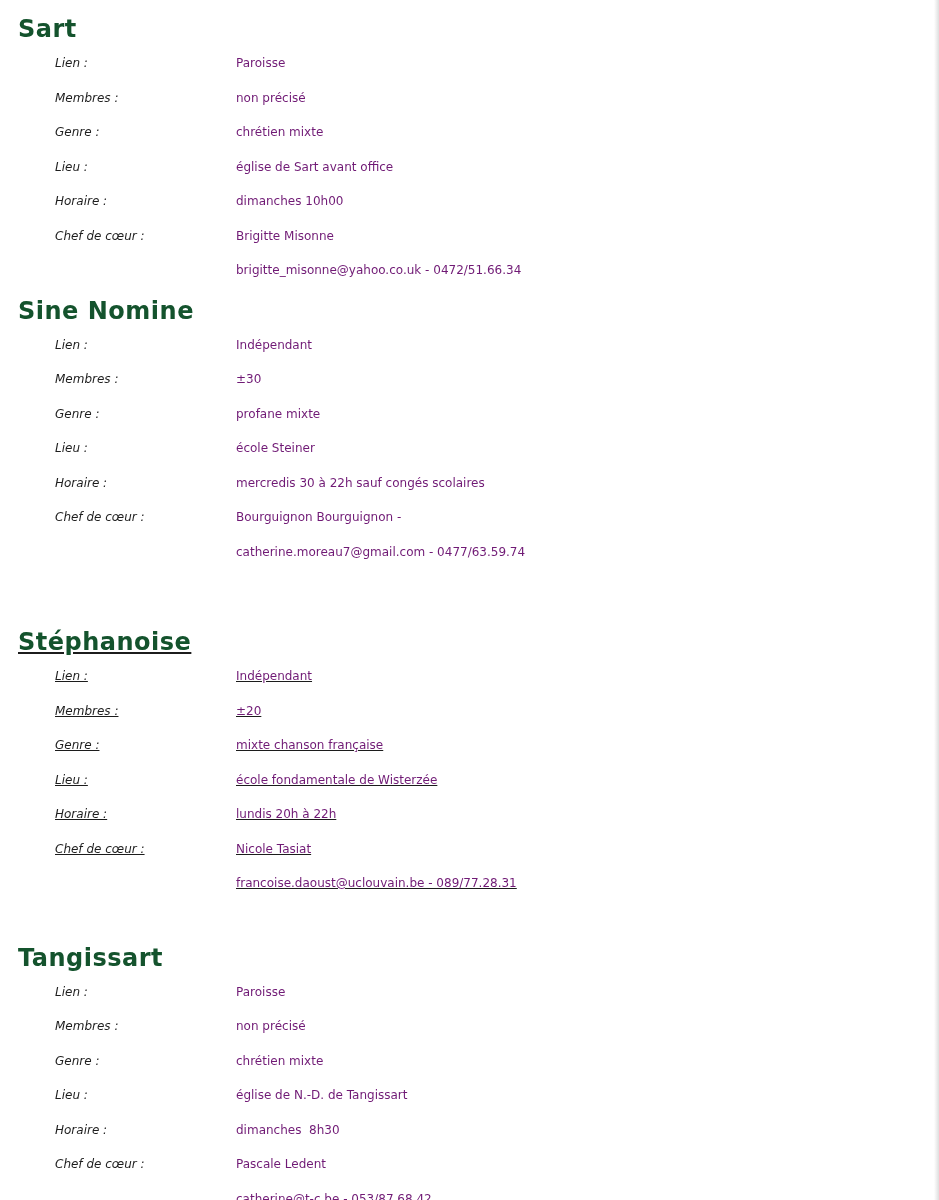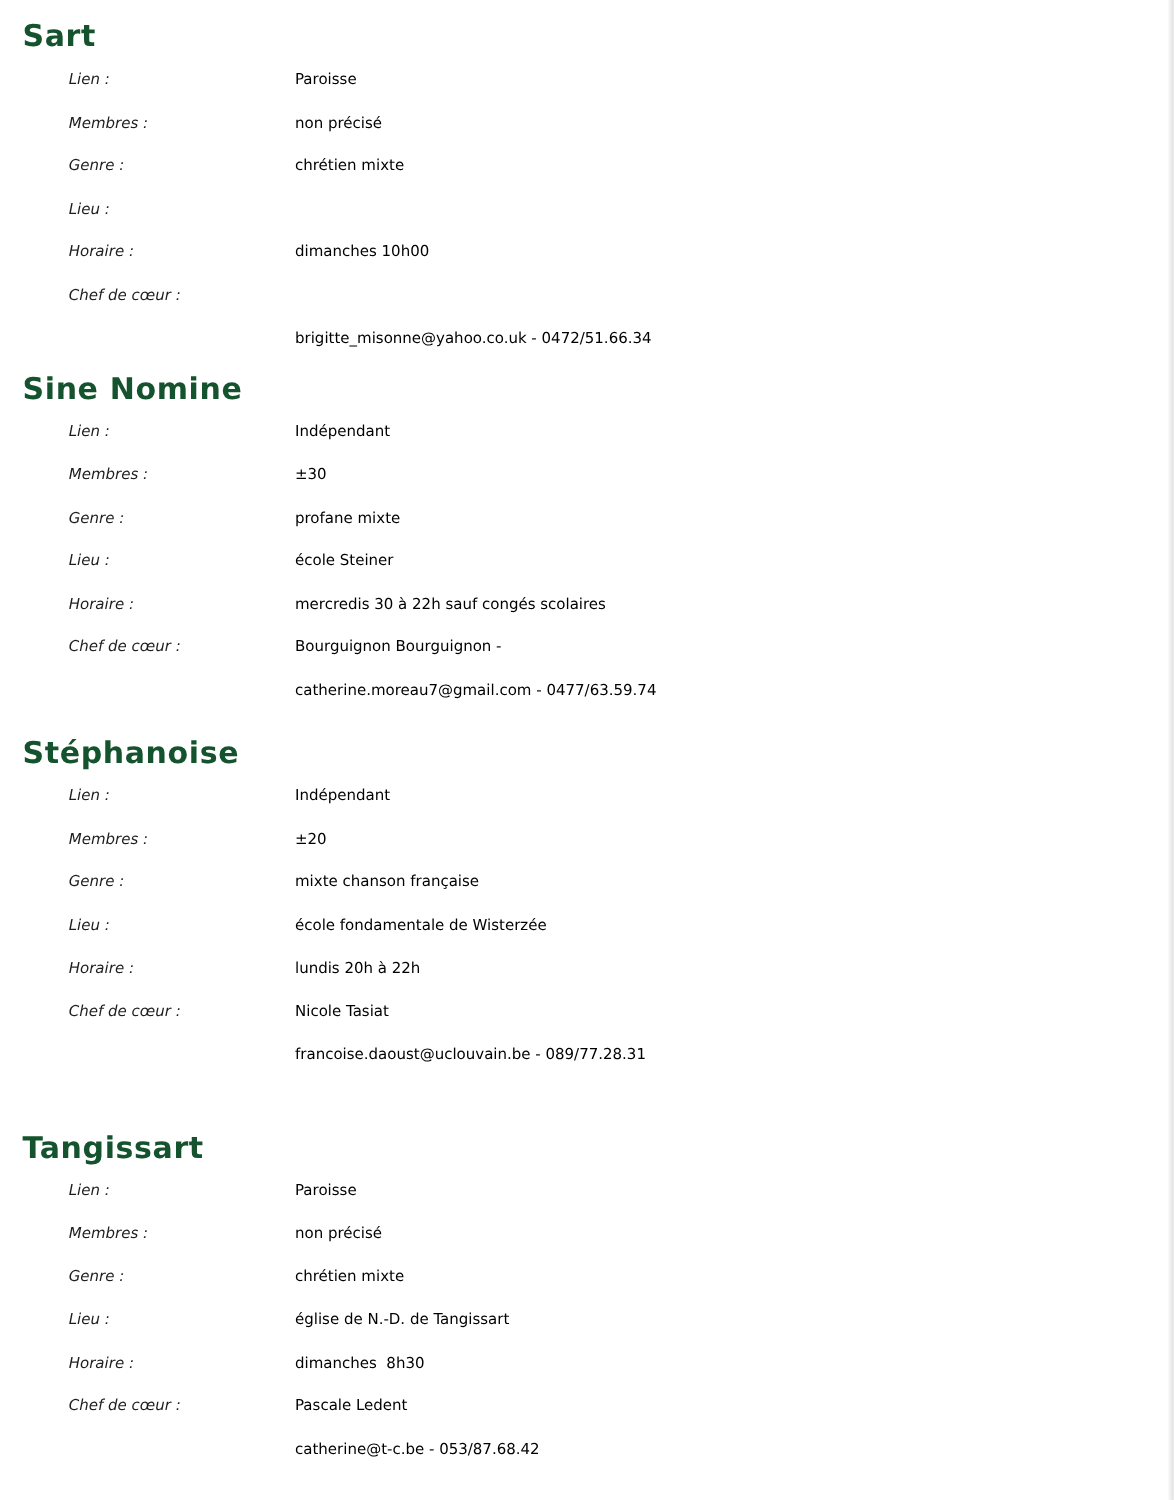--- a/index.html
+++ b/index.html
@@ -13,21 +13,21 @@
     overflow: hidden;
     position: relative;
     font-family: "DejaVu Sans", sans-serif;
     color: #1c1c1c;
   }
   .page {
     padding-top: 12px;
   }
   .section { margin: 0; }
   .section:nth-of-type(2) { margin-top: 6px; }
-  .section:nth-of-type(3) { margin-top: 16px; }
+  .section:nth-of-type(3) { margin-top: 56px; text-decoration: underline; }
   .section:nth-of-type(4) { margin-top: 40px; }
 
   .section-title {
     margin: 0;
     padding-left: 18px;
     font-size: 24px;
     font-weight: 700;
     line-height: 34px;
     color: #14532d;
     letter-spacing: 0.5px;
@@ -40,21 +40,21 @@
     padding-left: 55px;
     line-height: 34.5px;
     font-size: 12px;
   }
   .field-label {
     font-style: italic;
     color: #1e1e1e;
     white-space: pre;
   }
   .field-value {
-    color: #000000;
+    color: #701a75;
     white-space: pre;
   }
   .scan-edge {
     position: absolute;
     top: 0;
     right: 0;
     width: 5px;
     height: 1200px;
     background: linear-gradient(to right, rgba(255,255,255,0), #dedede);
   }
@@ -74,27 +74,29 @@
       <div class="row">
         <span class="field-label">Membres :</span>
         <span class="field-value">non précisé</span>
       </div>
       <div class="row">
         <span class="field-label">Genre :</span>
         <span class="field-value">chrétien mixte</span>
       </div>
       <div class="row">
         <span class="field-label">Lieu :</span>
+        <span class="field-value">église de Sart avant office</span>
       </div>
       <div class="row">
         <span class="field-label">Horaire :</span>
         <span class="field-value">dimanches 10h00</span>
       </div>
       <div class="row">
         <span class="field-label">Chef de cœur :</span>
+        <span class="field-value">Brigitte Misonne</span>
       </div>
       <div class="row">
         <span class="field-label"></span>
         <span class="field-value">brigitte_misonne@yahoo.co.uk - 0472/51.66.34</span>
       </div>
     </div>
   </div>
 
   <div class="section">
     <h2 class="section-title">Sine Nomine</h2>

